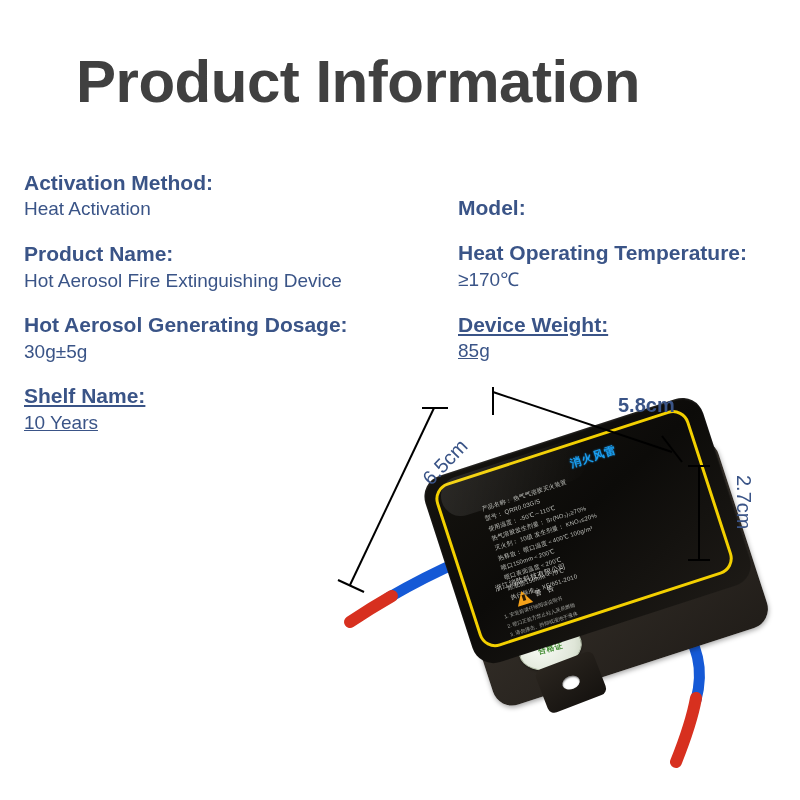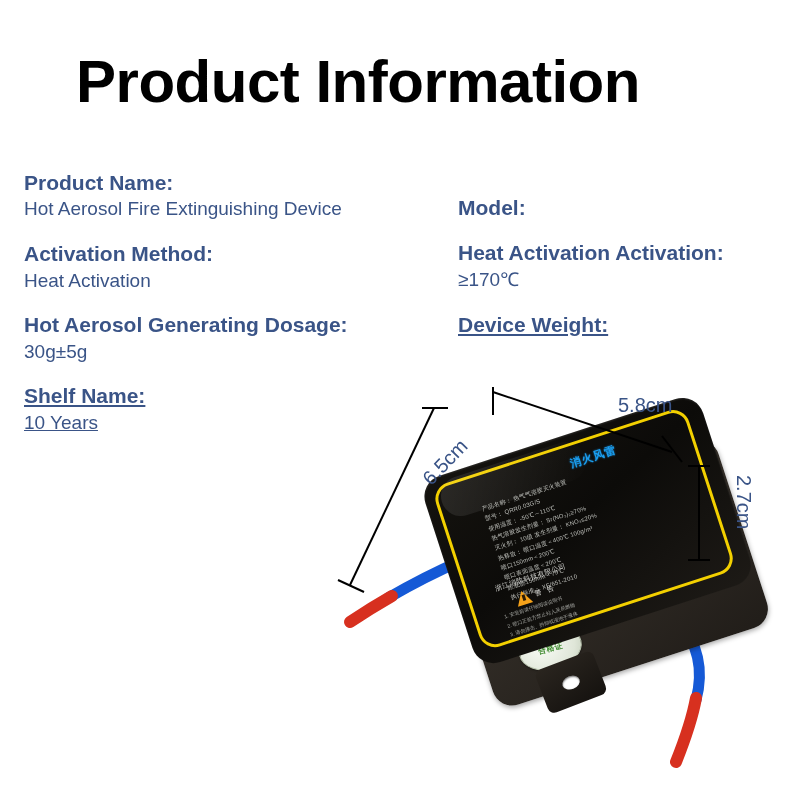--- a/index.html
+++ b/index.html
@@ -20,21 +20,21 @@
   
   #page-title {
     position: absolute;
     left: 0;
     top: 50px;
     width: 716px;
     text-align: center;
     font-size: 60px;
     font-weight: bold;
     letter-spacing: -0.5px;
-    color: #000000;
+    color: #404040;
     line-height: 1.05;
   }
 
   
   .spec-col {
     position: absolute;
     top: 170px;
   }
   #spec-col-left  { left: 24px;  width: 430px; }
   #spec-col-right { left: 458px; width: 338px; margin-top: 25px; }
@@ -265,41 +265,41 @@
     overflow: visible;
   }
 
   
   .dim-label {
     position: absolute;
     font-size: 20px;
     color: #3a5487;
     white-space: nowrap;
   }
-  #dim-width-label  { left: 318px; top: 24px; }
+  #dim-width-label  { left: 318px; top: 24px; font-weight: bold; }
   #dim-height-label { left: 455px; top: 105px; transform: rotate(90deg); transform-origin: left top; }
   #dim-depth-label  { left: 118px; top: 104px; transform: rotate(-46deg); transform-origin: left top; }
 </style>
 </head>
 <body>
 
 <div id="page-title">Product Information</div>
 
 <div class="spec-col" id="spec-col-left">
 
   <div class="spec-item">
+    <div class="spec-label">Activation Method:</div>
+    <div class="spec-value">Heat Activation</div>
+  </div>
+
+  <div class="spec-item">
     <div class="spec-label">Product Name:</div>
     <div class="spec-value">Hot Aerosol Fire Extinguishing Device</div>
   </div>
 
-  <div class="spec-item">
-    <div class="spec-label">Activation Method:</div>
-    <div class="spec-value">Heat Activation</div>
-  </div>
-
 
   <div class="spec-item">
     <div class="spec-label">Hot Aerosol Generating Dosage:</div>
     <div class="spec-value">30g±5g</div>
   </div>
 
 
   <div class="spec-item">
     <div class="spec-label">Shelf Name:</div>
     <div class="spec-value">10 Years</div>
@@ -307,26 +307,27 @@
 
 </div>
 
 <div class="spec-col" id="spec-col-right">
 
   <div class="spec-item">
     <div class="spec-label">Model:</div>
   </div>
 
   <div class="spec-item">
-    <div class="spec-label">Heat Activation Activation:</div>
+    <div class="spec-label">Heat Operating Temperature:</div>
     <div class="spec-value">≥170℃</div>
   </div>
 
   <div class="spec-item">
     <div class="spec-label">Device Weight:</div>
+    <div class="spec-value">85g</div>
   </div>
 
 </div>
 
 <div id="product-photo">
 
   <svg class="wire-svg" viewBox="0 0 500 430">
 
     <path d="M 163 190 C 140 200, 112 214, 88 228" stroke="#1559d6" stroke-width="11" fill="none" stroke-linecap="round"></path>
     <path d="M 92 226 C 78 234, 62 244, 50 252" stroke="#d7301f" stroke-width="12" fill="none" stroke-linecap="round"></path>

